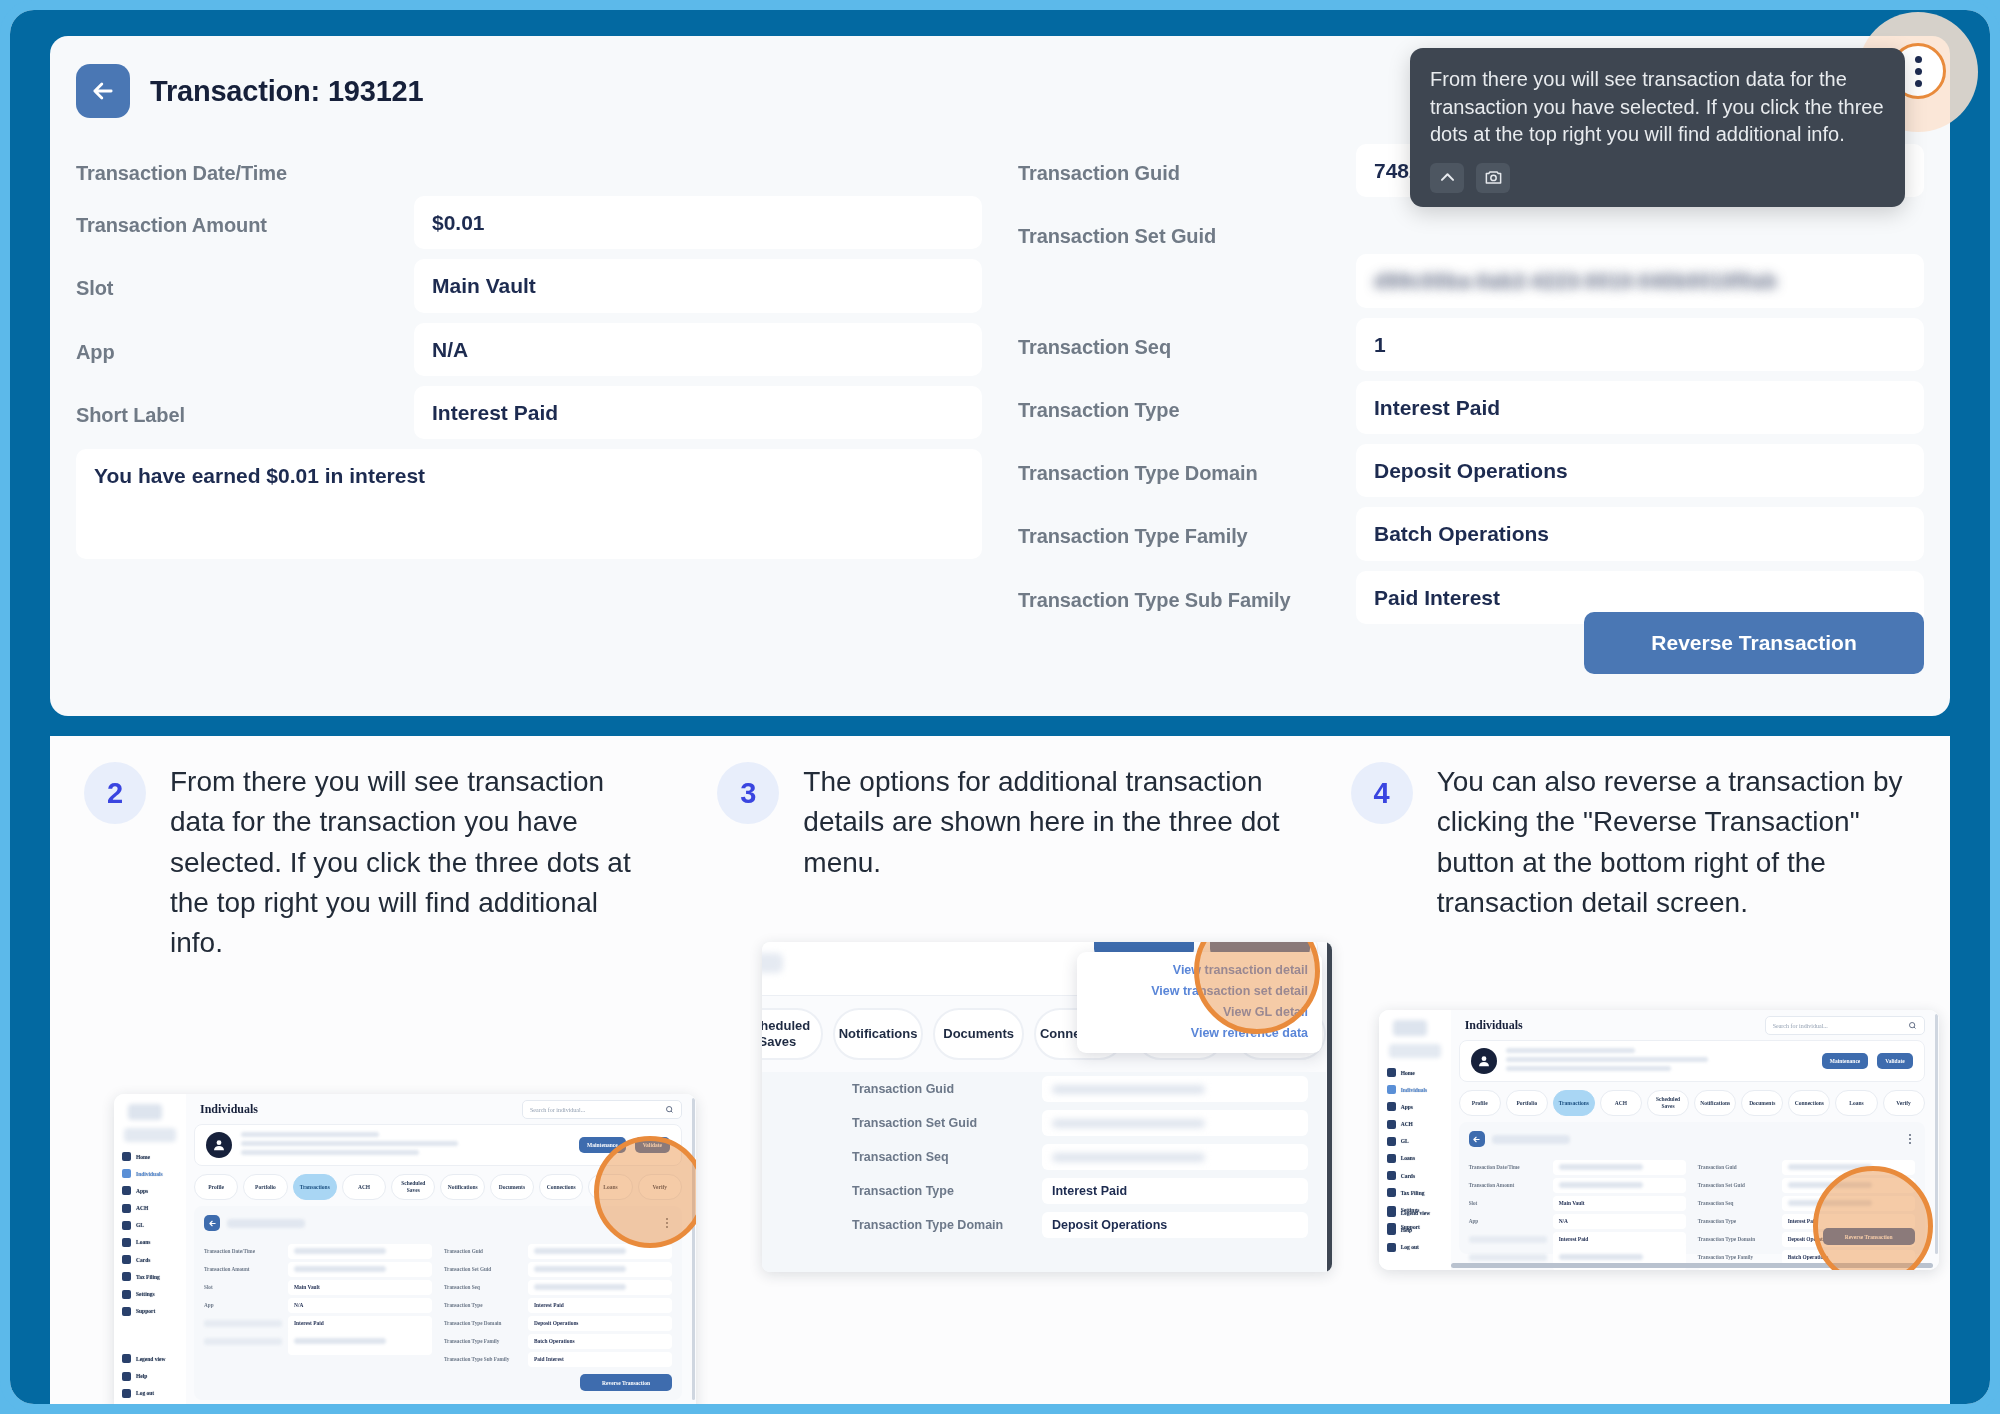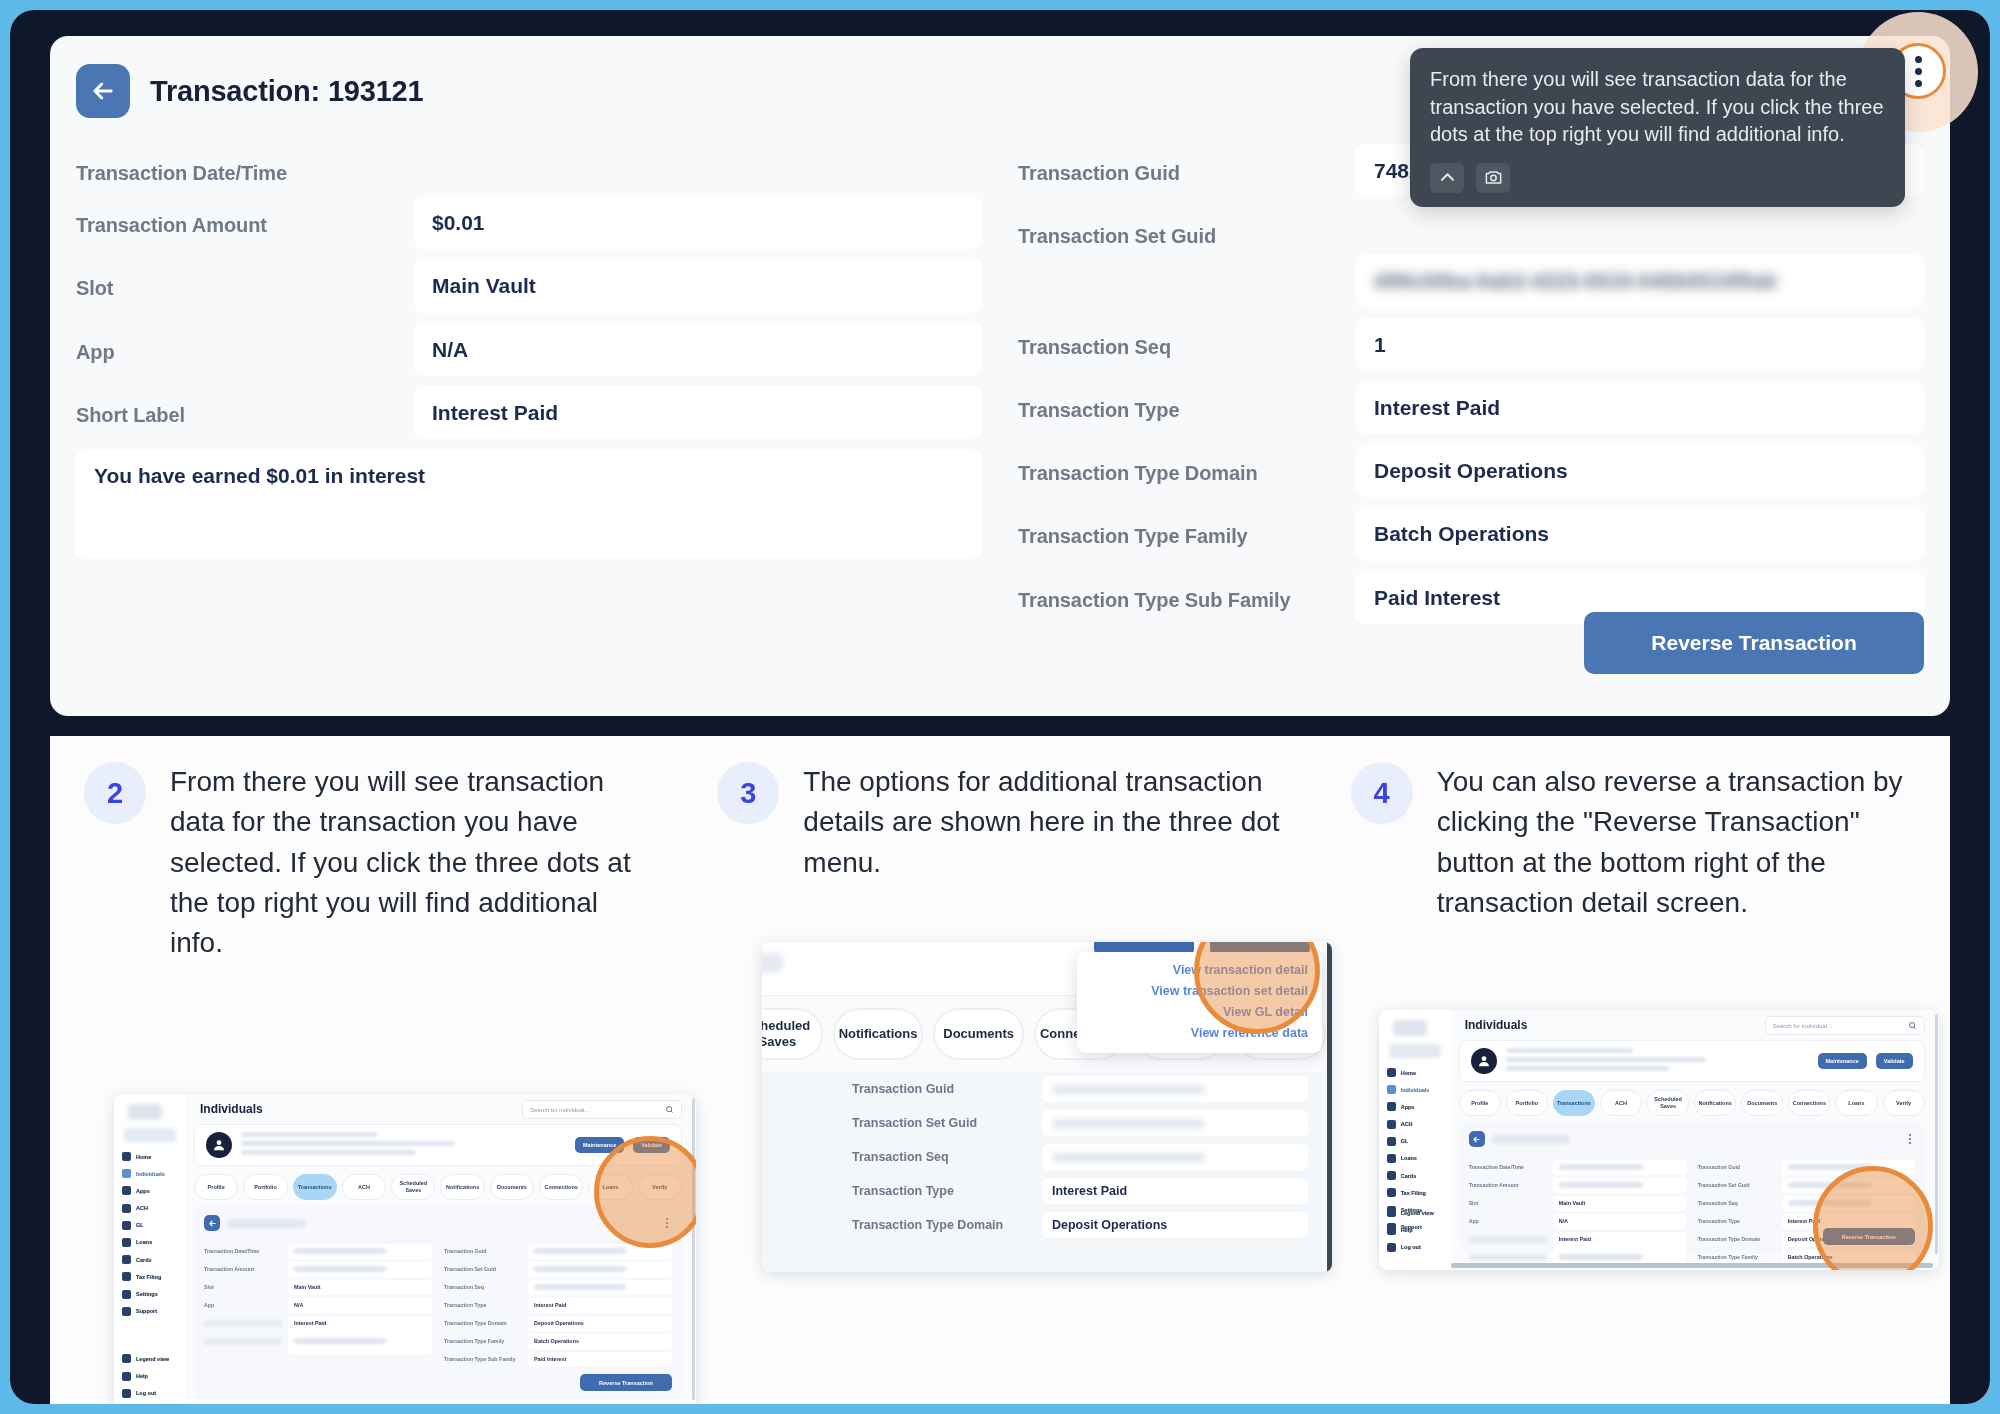--- a/index.html
+++ b/index.html
@@ -9,21 +9,21 @@
     background: #5cb9ea;
     overflow: hidden;
   }
   .page {
     position: absolute; inset: 0;
     background: #ffffff;
     border-radius: 34px;
     border: 10px solid #5cb9ea;
     overflow: hidden;
   }
-  .inner { position:absolute; inset:0; background:#0f172a; border-radius:12px; overflow:hidden; }
+  .inner { position:absolute; inset:0; background:#0369a1; border-radius:12px; overflow:hidden; }
 
   
   .detail-panel {
     position: absolute;
     left: 40px; top: 26px; right: 40px; height: 680px;
     background: #f7f9fb;
     border-radius: 18px;
   }
   .panel-header { display:flex; align-items:center; gap:20px; padding: 28px 30px 0 26px; }
   .back-btn {
@@ -95,21 +95,21 @@
   .step-top { display:flex; gap:24px; align-items:flex-start; }
   .step-num {
     flex:0 0 auto; width:62px; height:62px; border-radius:50%;
     background:#e8eefb; color:#3a45e0; font-size:29px; font-weight:bold;
     display:flex; align-items:center; justify-content:center;
   }
   .step-text { font-size:28px; line-height:1.44; color:#222b38; }
 
   
   .thumb { position:absolute; border-radius:10px; overflow:hidden; background:#ffffff;
-    box-shadow:0 3px 14px rgba(30,40,60,0.14); }
+    box-shadow:0 3px 14px rgba(30,40,60,0.14);font-family:Liberation Serif, serif; }
   .mini { position:absolute; inset:0; background:#fafbfd; }
   .mini-sidebar { position:absolute; left:0; top:0; bottom:0; width:72px; background:#ffffff; }
   .mini-logo { position:absolute; left:14px; top:10px; width:34px; height:16px; border-radius:4px; background:#dde4ee;
     filter: blur(2px); }
   .mini-user { position:absolute; left:10px; top:34px; width:52px; height:14px; border-radius:4px; background:#e3e9f1;
     filter: blur(2px); }
   .mini-nav { position:absolute; left:8px; top:58px; right:4px; }
   .mini-navitem { display:flex; align-items:center; gap:5px; margin-bottom:8.2px; }
   .mini-navicon { width:9px; height:9px; border-radius:2px; background:#29406b; flex:0 0 auto; }
   .mini-navicon.act { background:#5a8fd6; }

